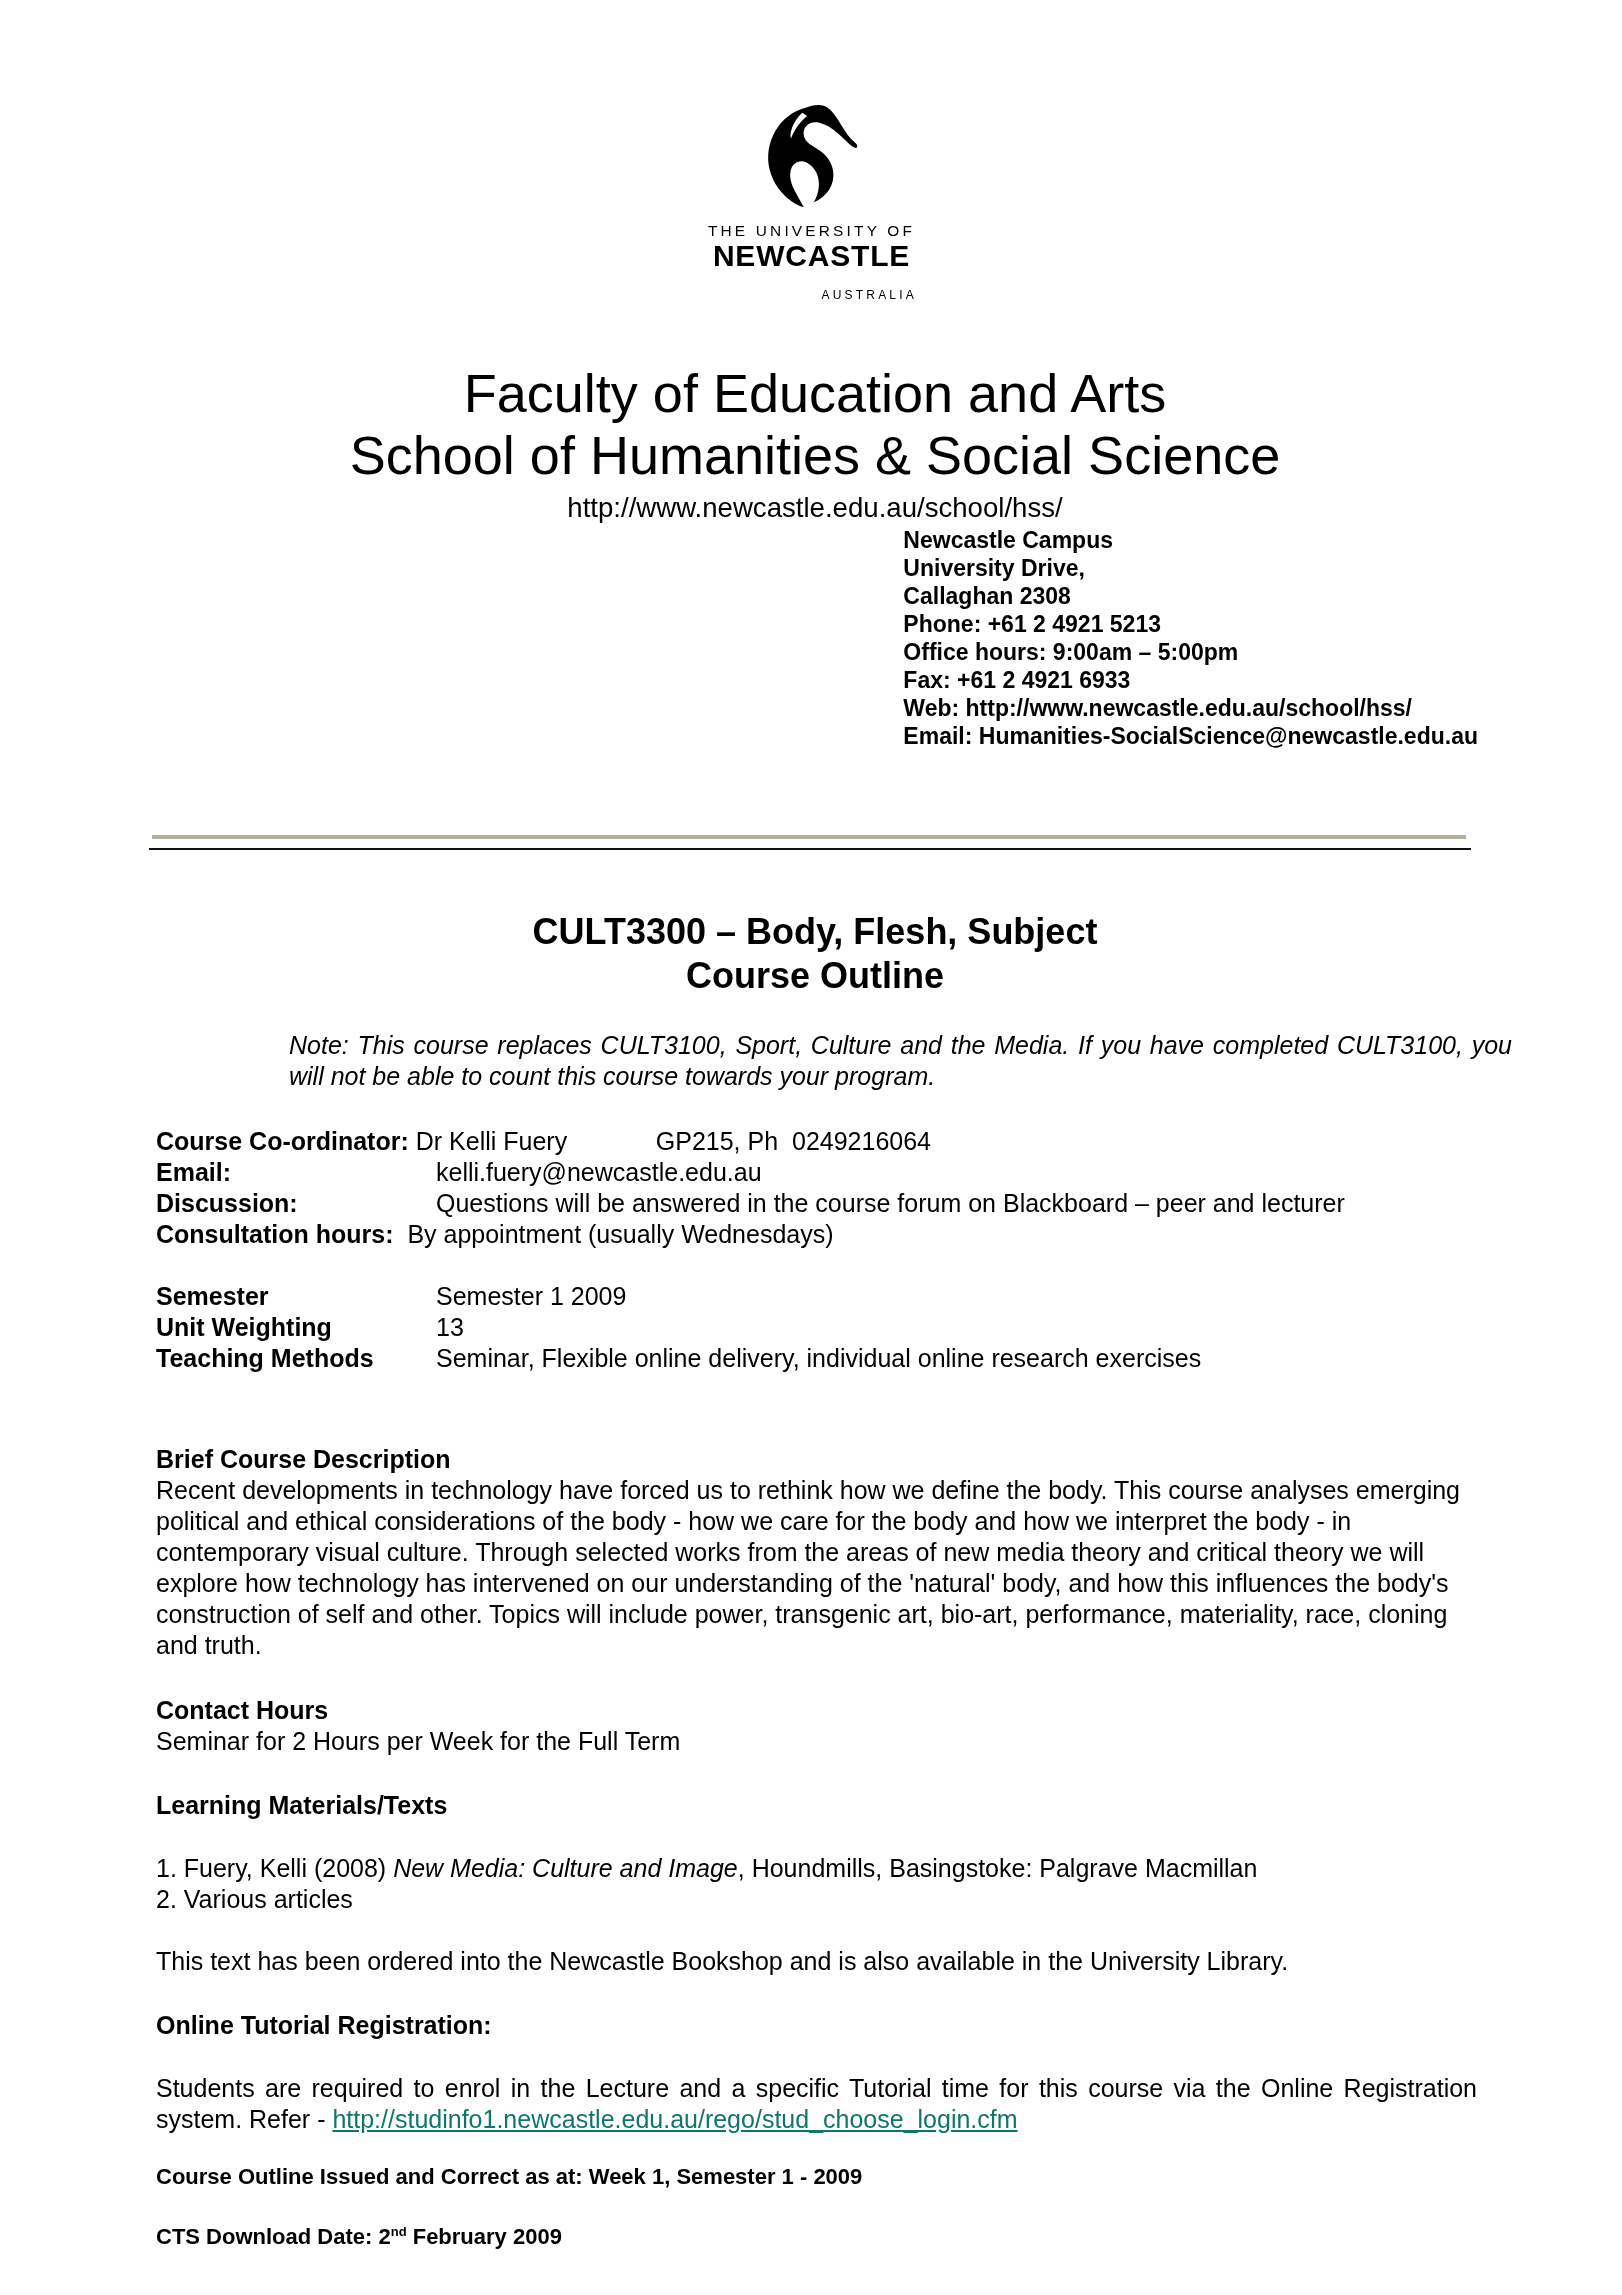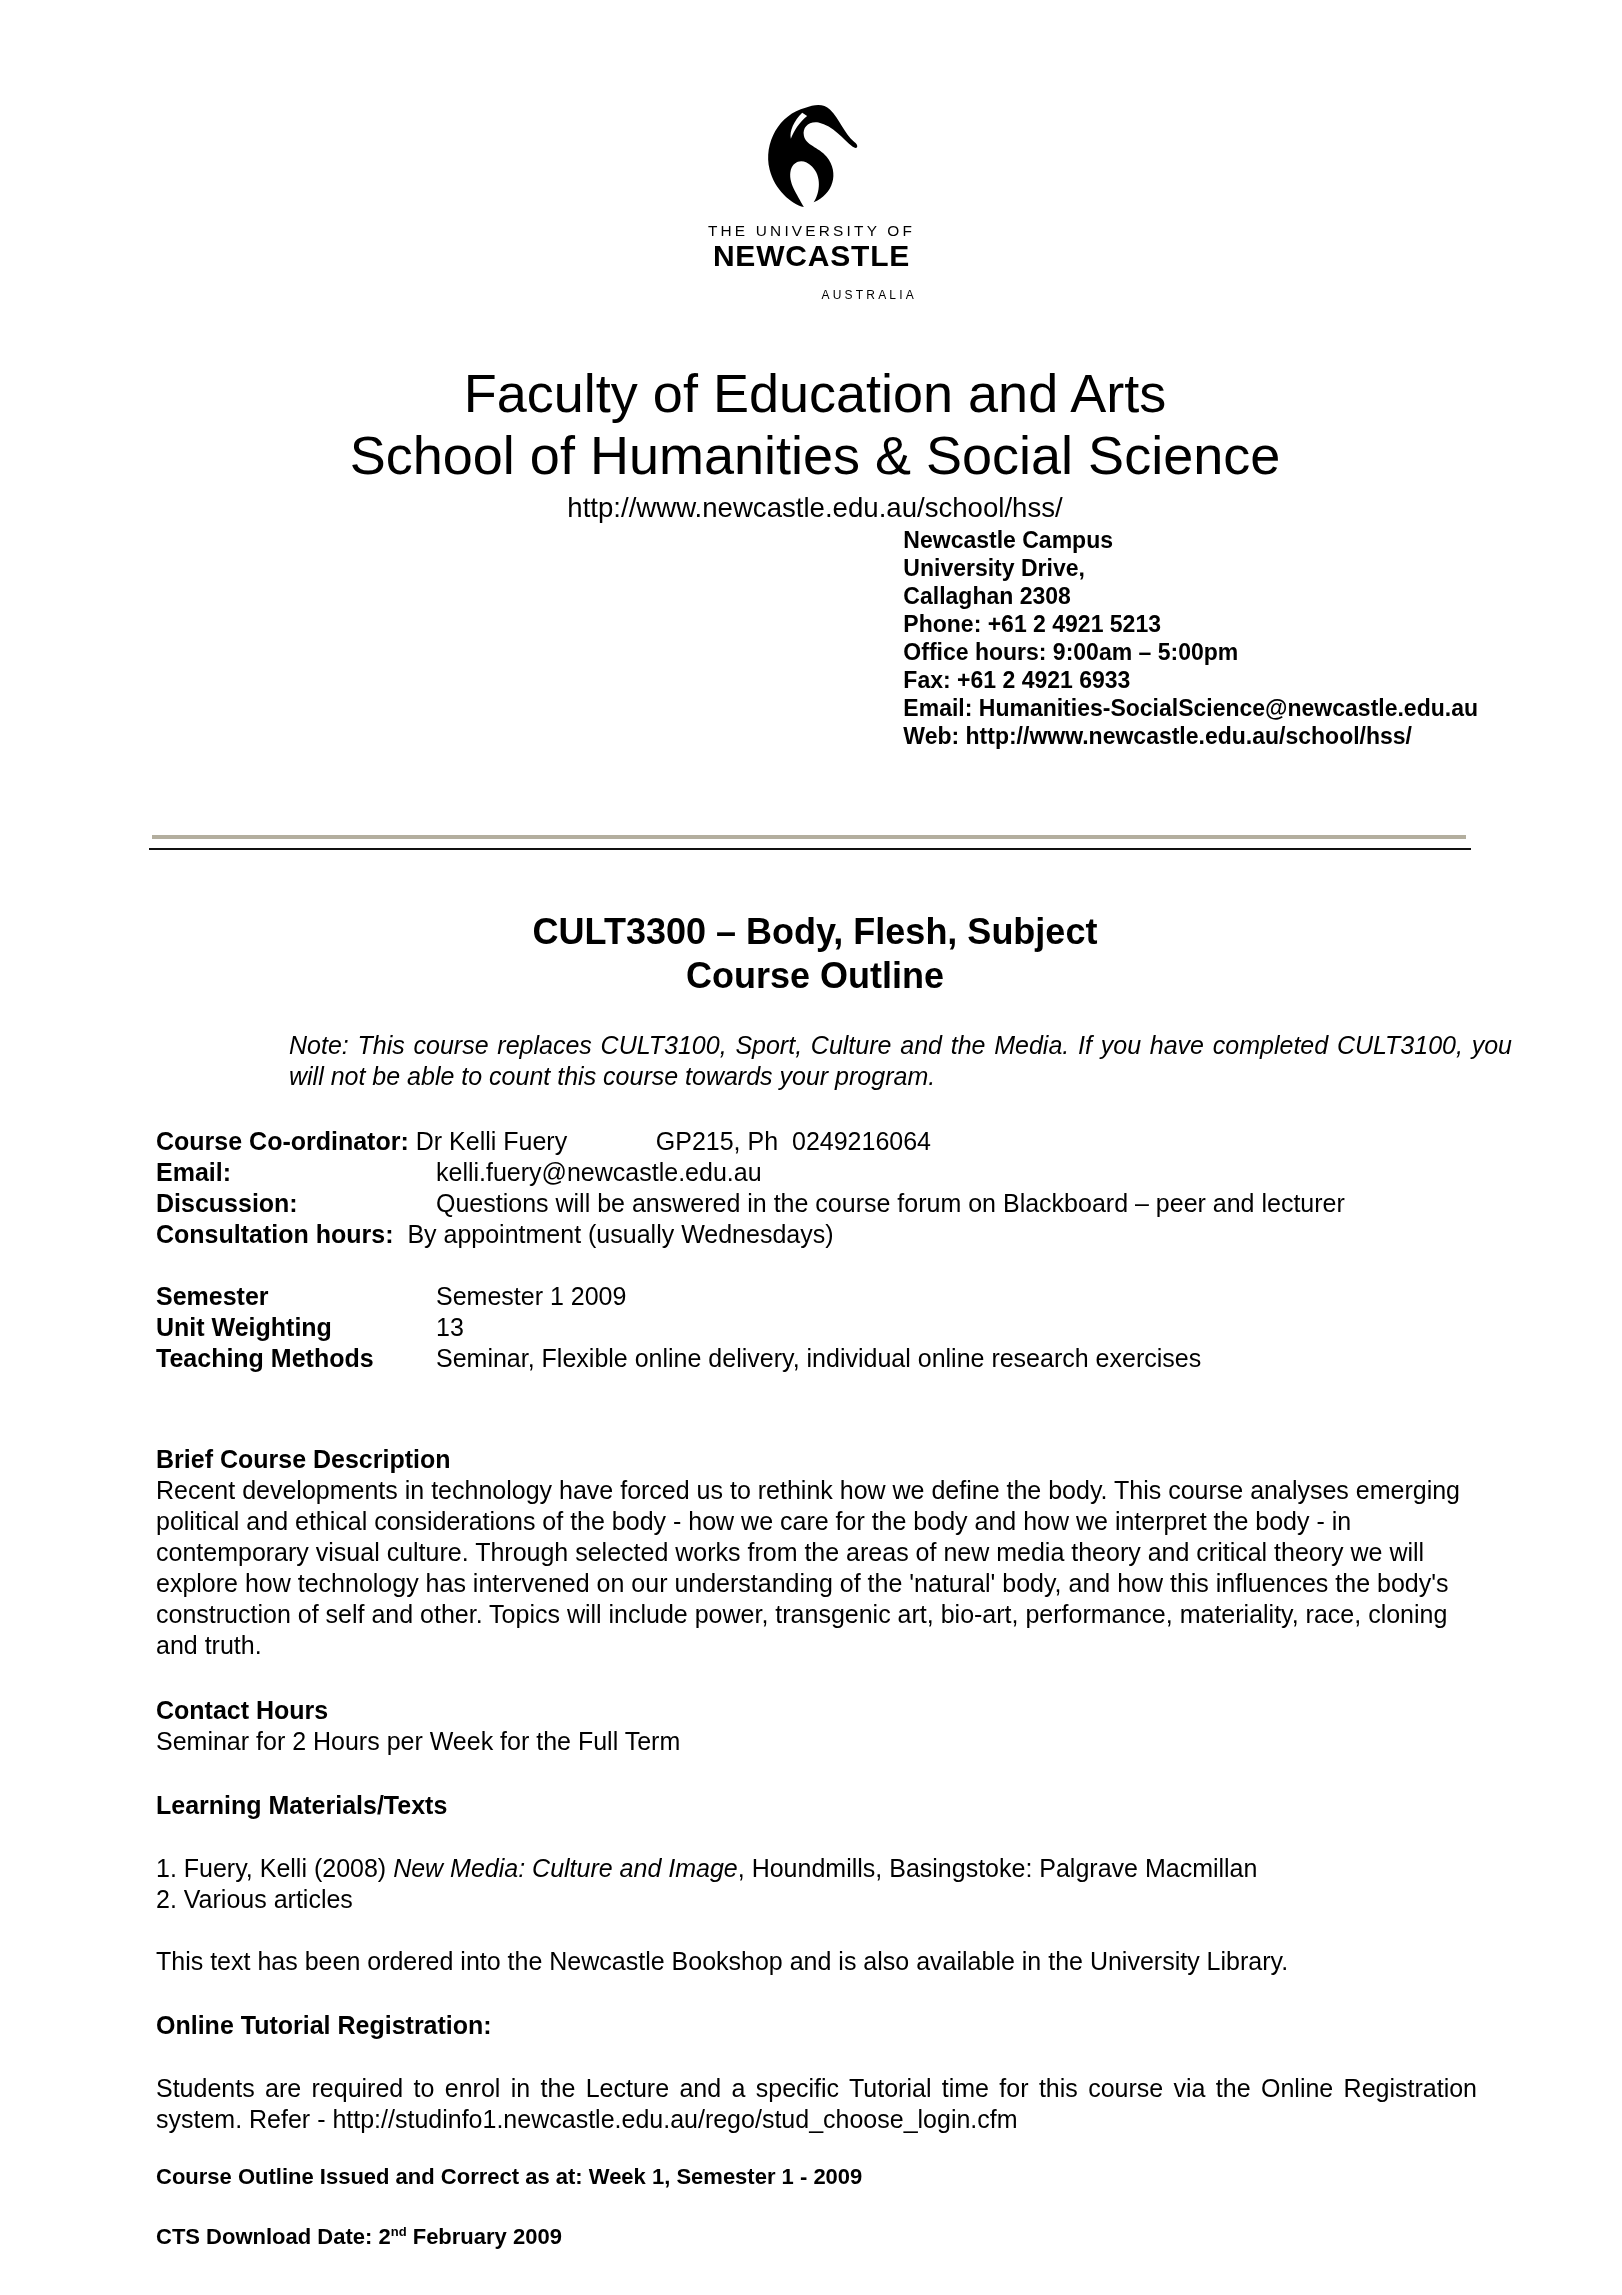--- a/index.html
+++ b/index.html
@@ -17,21 +17,21 @@
   .rule-gray { left: 152px; width: 1314px; top: 835px; height: 4px; background: #b3ae9e; }
   .rule-black { left: 149px; width: 1322px; top: 848px; height: 2.4px; background: #111; }
   .course-title { left: 0; width: 1630px; top: 910px; text-align: center; font-weight: bold; font-size: 36px; line-height: 44px; }
   .note { left: 253px; width: 1223px; top: 1030px; font-style: italic; font-size: 25px; line-height: 31px; text-align: justify; margin-left: 36px; }
   .info { left: 156px; top: 1126px; font-size: 25px; line-height: 31px; }
   .info .row { display: flex; white-space: pre; }
   .info .lbl { font-weight: bold; }
   .w-col { width: 280px; display: inline-block; }
   .sec { left: 156px; width: 1321px; font-size: 25px; line-height: 31px; margin-top: 37px; }
   .sec .h { font-weight: bold; }
-  .link { color: #000000; }
+  .link { color: #0f766e; text-decoration: underline; }
   .small-bold { font-weight: bold; font-size: 22px; }
   sup { font-size: 13px; }
 </style>
 </head>
 <body>
 
 <div class="abs logo">
   <svg width="114" height="114" viewBox="0 0 140 140">
     <path d="M62 12 C30 20 10 55 18 88 C24 112 44 130 60 134 C52 118 40 104 44 88 C48 76 60 74 70 84 C82 96 80 116 72 128 C96 118 104 92 88 72 C78 60 62 58 60 46 C58 36 66 28 78 30 C96 34 108 50 120 60 C126 64 128 58 122 54 C110 44 104 26 92 14 C84 6 72 8 62 12 Z" fill="#000"></path>
     <path d="M58 18 C48 28 42 40 44 50 C48 40 54 30 64 22 Z" fill="#fff"></path>
@@ -47,22 +47,22 @@
 </div>
 <div class="abs hss-url">http://www.newcastle.edu.au/school/hss/</div>
 
 <div class="abs address">
   <div>Newcastle Campus</div>
   <div>University Drive,</div>
   <div>Callaghan 2308</div>
   <div>Phone: +61 2 4921 5213</div>
   <div>Office hours:  9:00am – 5:00pm</div>
   <div>Fax: +61 2 4921 6933</div>
+  <div>Web: http://www.newcastle.edu.au/school/hss/</div>
   <div>Email: Humanities-SocialScience@newcastle.edu.au</div>
-  <div>Web: http://www.newcastle.edu.au/school/hss/</div>
 </div>
 
 <div class="abs rule-gray"></div>
 <div class="abs rule-black"></div>
 
 <div class="abs course-title">
   <div>CULT3300 – Body, Flesh, Subject</div>
   <div>Course Outline</div>
 </div>
 

